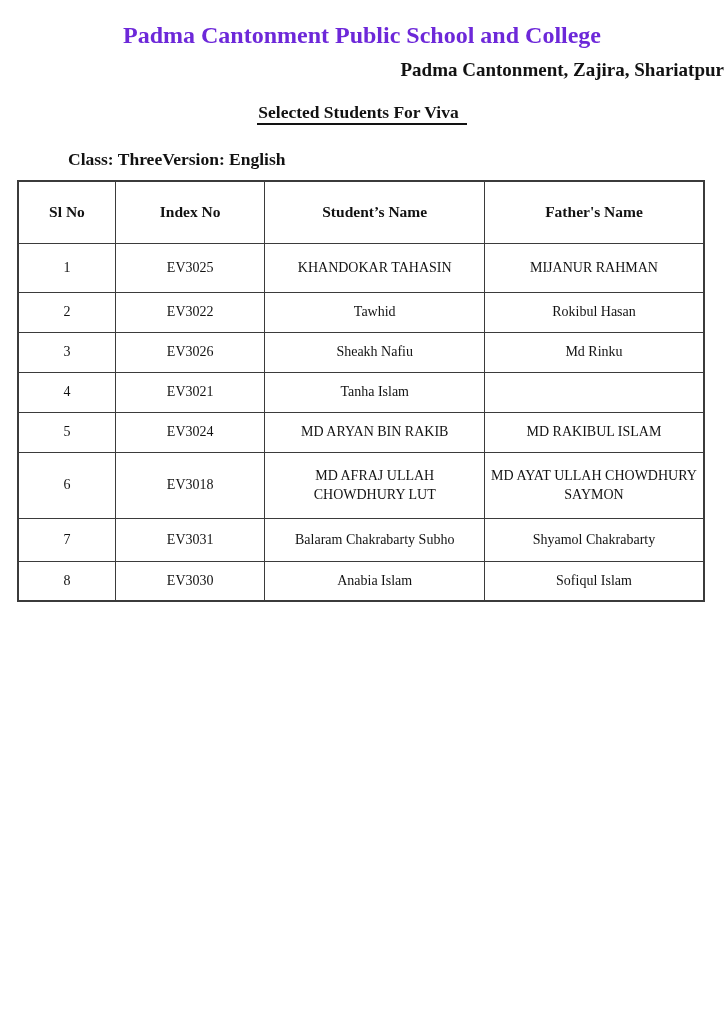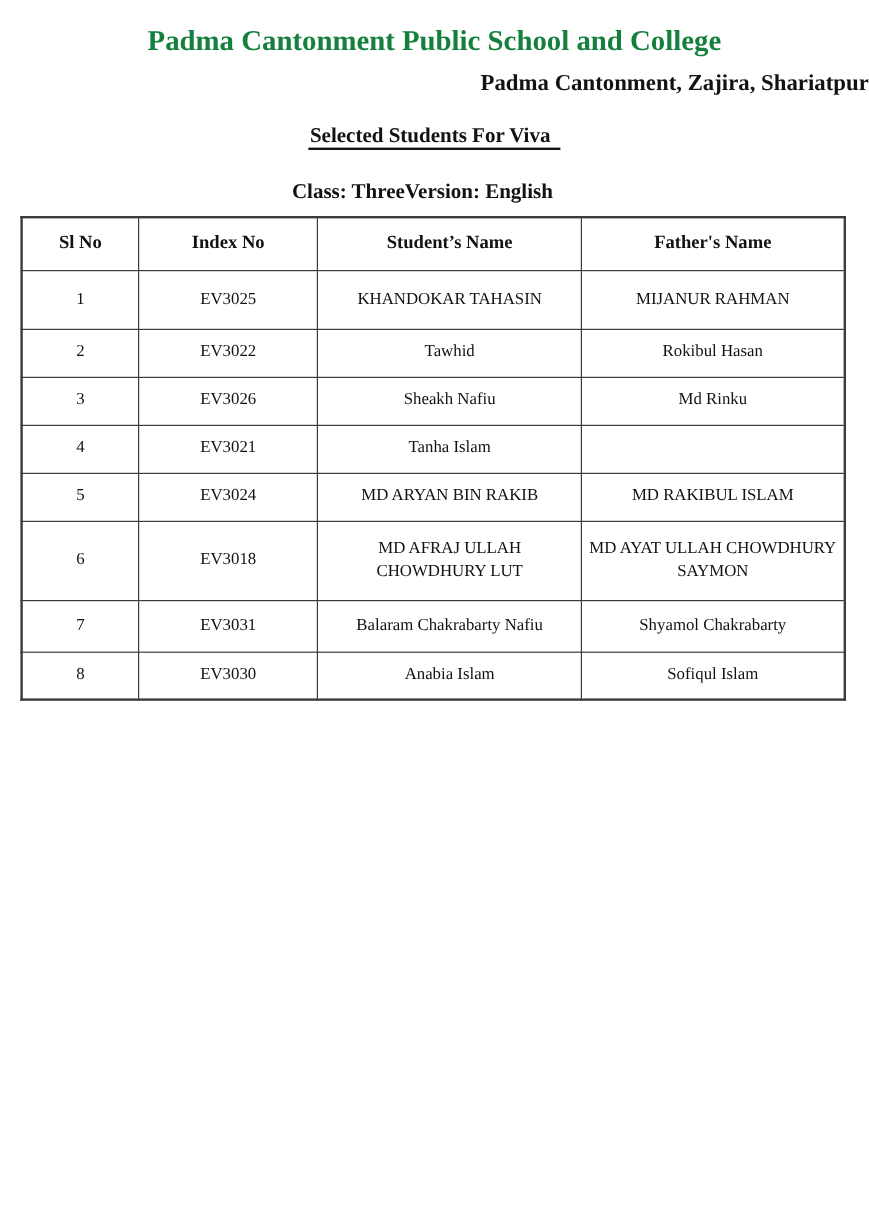--- a/index.html
+++ b/index.html
@@ -15,21 +15,21 @@
     width: 724px;
     height: 1024px;
     background: #ffffff;
     padding-top: 22px;
   }
   .school-name {
     text-align: center;
     font-size: 24px;
     font-weight: bold;
     line-height: 1.15;
-    color: #15803d;
+    color: #6d28d9;
   }
   .school-address {
     text-align: right;
     font-size: 19px;
     font-weight: bold;
     margin-top: 9px;
     color: #121212;
   }
   .doc-heading {
     text-align: center;
@@ -39,21 +39,21 @@
     line-height: 1;
   }
   .doc-heading .underlined {
     display: inline-block;
     border-bottom: 2px solid #121212;
     padding: 0 8px 2px 1px;
   }
   .doc-heading + .doc-heading { margin-top: 8px; }
   .info-row {
     display: flex;
-    justify-content: center;
+    justify-content: flex-start;
     margin-top: 24px;
     padding-left: 68px;
     padding-right: 88px;
     font-size: 17.5px;
     font-weight: bold;
   }
   table.students {
     margin: 10px auto 0 17px;
     width: 688px;
     border-collapse: collapse;
@@ -72,21 +72,21 @@
   }
   table.students td {
     font-size: 14px;
     font-weight: normal;
     line-height: 1.4;
   }
   table.students col.c-sl     { width: 14.2%; }
   table.students col.c-index  { width: 21.8%; }
   table.students col.c-student{ width: 32%; }
   table.students col.c-father { width: 32%; }
-  thead tr { height: 44px; padding-left: 16px; }
+  thead tr { height: 62px; padding-left: 16px; }
   tbody tr { height: 40px; }
   tbody tr:nth-child(1) { height: 49px; }
   tbody tr:nth-child(6) { height: 66px; }
   tbody tr:nth-child(7) { height: 43px; }
 </style>
 </head>
 <body>
 
 <div class="page">
 
@@ -152,21 +152,21 @@
         </tr>
         <tr>
           <td>6</td>
           <td>EV3018</td>
           <td>MD AFRAJ ULLAH CHOWDHURY LUT</td>
           <td>MD AYAT ULLAH CHOWDHURY SAYMON</td>
         </tr>
         <tr>
           <td>7</td>
           <td>EV3031</td>
-          <td>Balaram Chakrabarty Nafiu</td>
+          <td>Balaram Chakrabarty Subho</td>
           <td>Shyamol Chakrabarty</td>
         </tr>
         <tr>
           <td>8</td>
           <td>EV3030</td>
           <td>Anabia Islam</td>
           <td>Sofiqul Islam</td>
         </tr>
       </tbody>
   </table>

